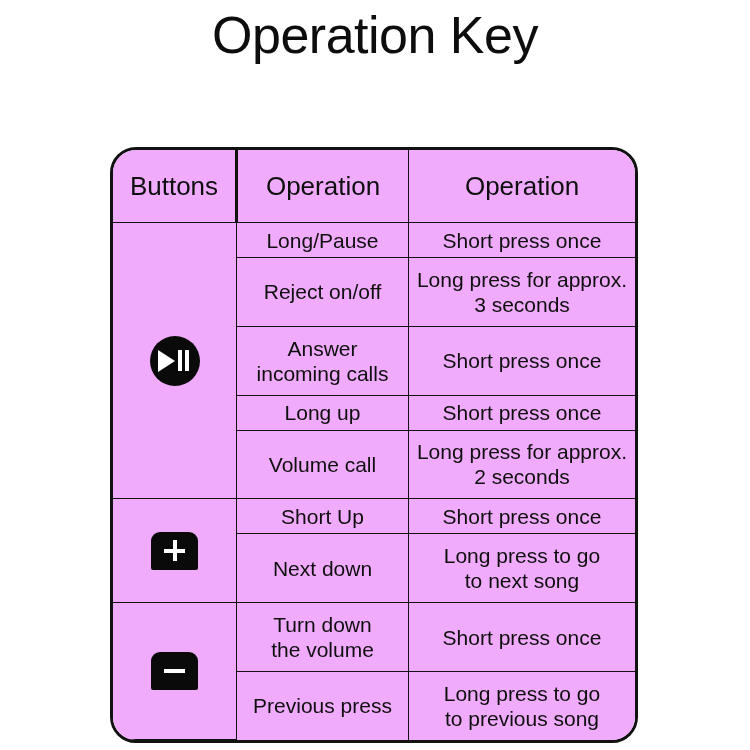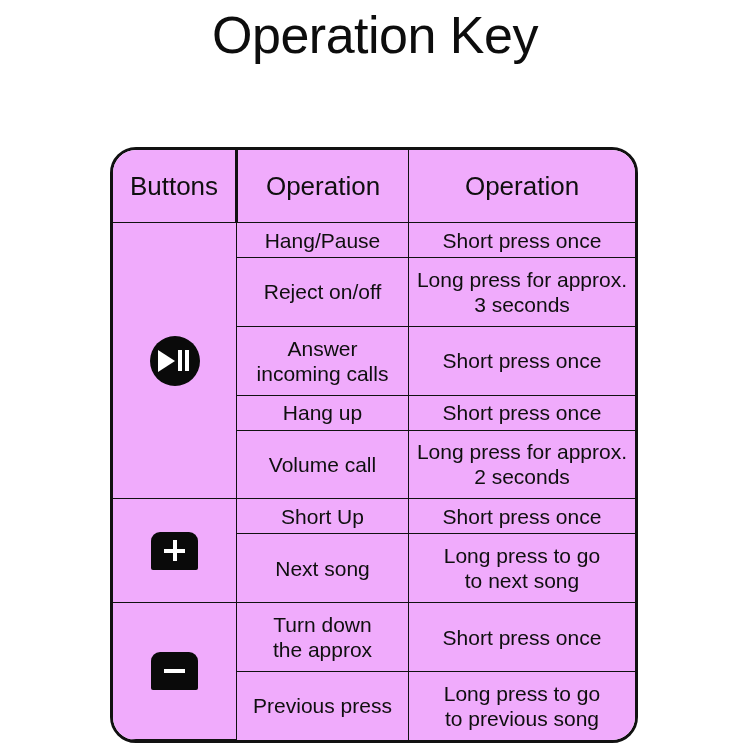--- a/index.html
+++ b/index.html
@@ -163,21 +163,21 @@
           <span class="icon-playpause">
             <span class="pp-triangle"></span>
             <span class="pp-bars">
               <span class="pp-bar"></span>
               <span class="pp-bar"></span>
             </span>
           </span>
         </div>
       </td>
       <td class="col-function fn-cell group-top">
-        <span class="cell-text">Hang/Pause</span>
+        <span class="cell-text">Long/Pause</span>
       </td>
       <td class="col-operation group-top">
         <span class="cell-text">Short press once</span>
       </td>
     </tr>
     <tr>
       <td class="col-function fn-cell">
         <span class="cell-text">Reject on/off</span>
       </td>
       <td class="col-operation">
@@ -189,21 +189,21 @@
       <td class="col-function fn-cell">
         <span class="cell-text">Answer
 incoming calls</span>
       </td>
       <td class="col-operation">
         <span class="cell-text">Short press once</span>
       </td>
     </tr>
     <tr>
       <td class="col-function fn-cell">
-        <span class="cell-text">Hang up</span>
+        <span class="cell-text">Long up</span>
       </td>
       <td class="col-operation">
         <span class="cell-text">Short press once</span>
       </td>
     </tr>
     <tr>
       <td class="col-function fn-cell">
         <span class="cell-text">Volume call</span>
       </td>
       <td class="col-operation">
@@ -223,39 +223,39 @@
       </td>
       <td class="col-function fn-cell group-top">
         <span class="cell-text">Short Up</span>
       </td>
       <td class="col-operation group-top">
         <span class="cell-text">Short press once</span>
       </td>
     </tr>
     <tr>
       <td class="col-function fn-cell">
-        <span class="cell-text">Next song</span>
+        <span class="cell-text">Next down</span>
       </td>
       <td class="col-operation">
         <span class="cell-text">Long press to go
 to next song</span>
       </td>
     </tr>
 
     <tr>
       <td class="col-buttons btn-cell group-top" rowspan="2">
         <div class="btn-glyph-wrap">
           <span class="icon-key">
             <span class="key-minus"></span>
           </span>
         </div>
       </td>
       <td class="col-function fn-cell group-top">
         <span class="cell-text">Turn down
-the approx</span>
+the volume</span>
       </td>
       <td class="col-operation group-top">
         <span class="cell-text">Short press once</span>
       </td>
     </tr>
     <tr>
       <td class="col-function fn-cell">
         <span class="cell-text">Previous press</span>
       </td>
       <td class="col-operation">

